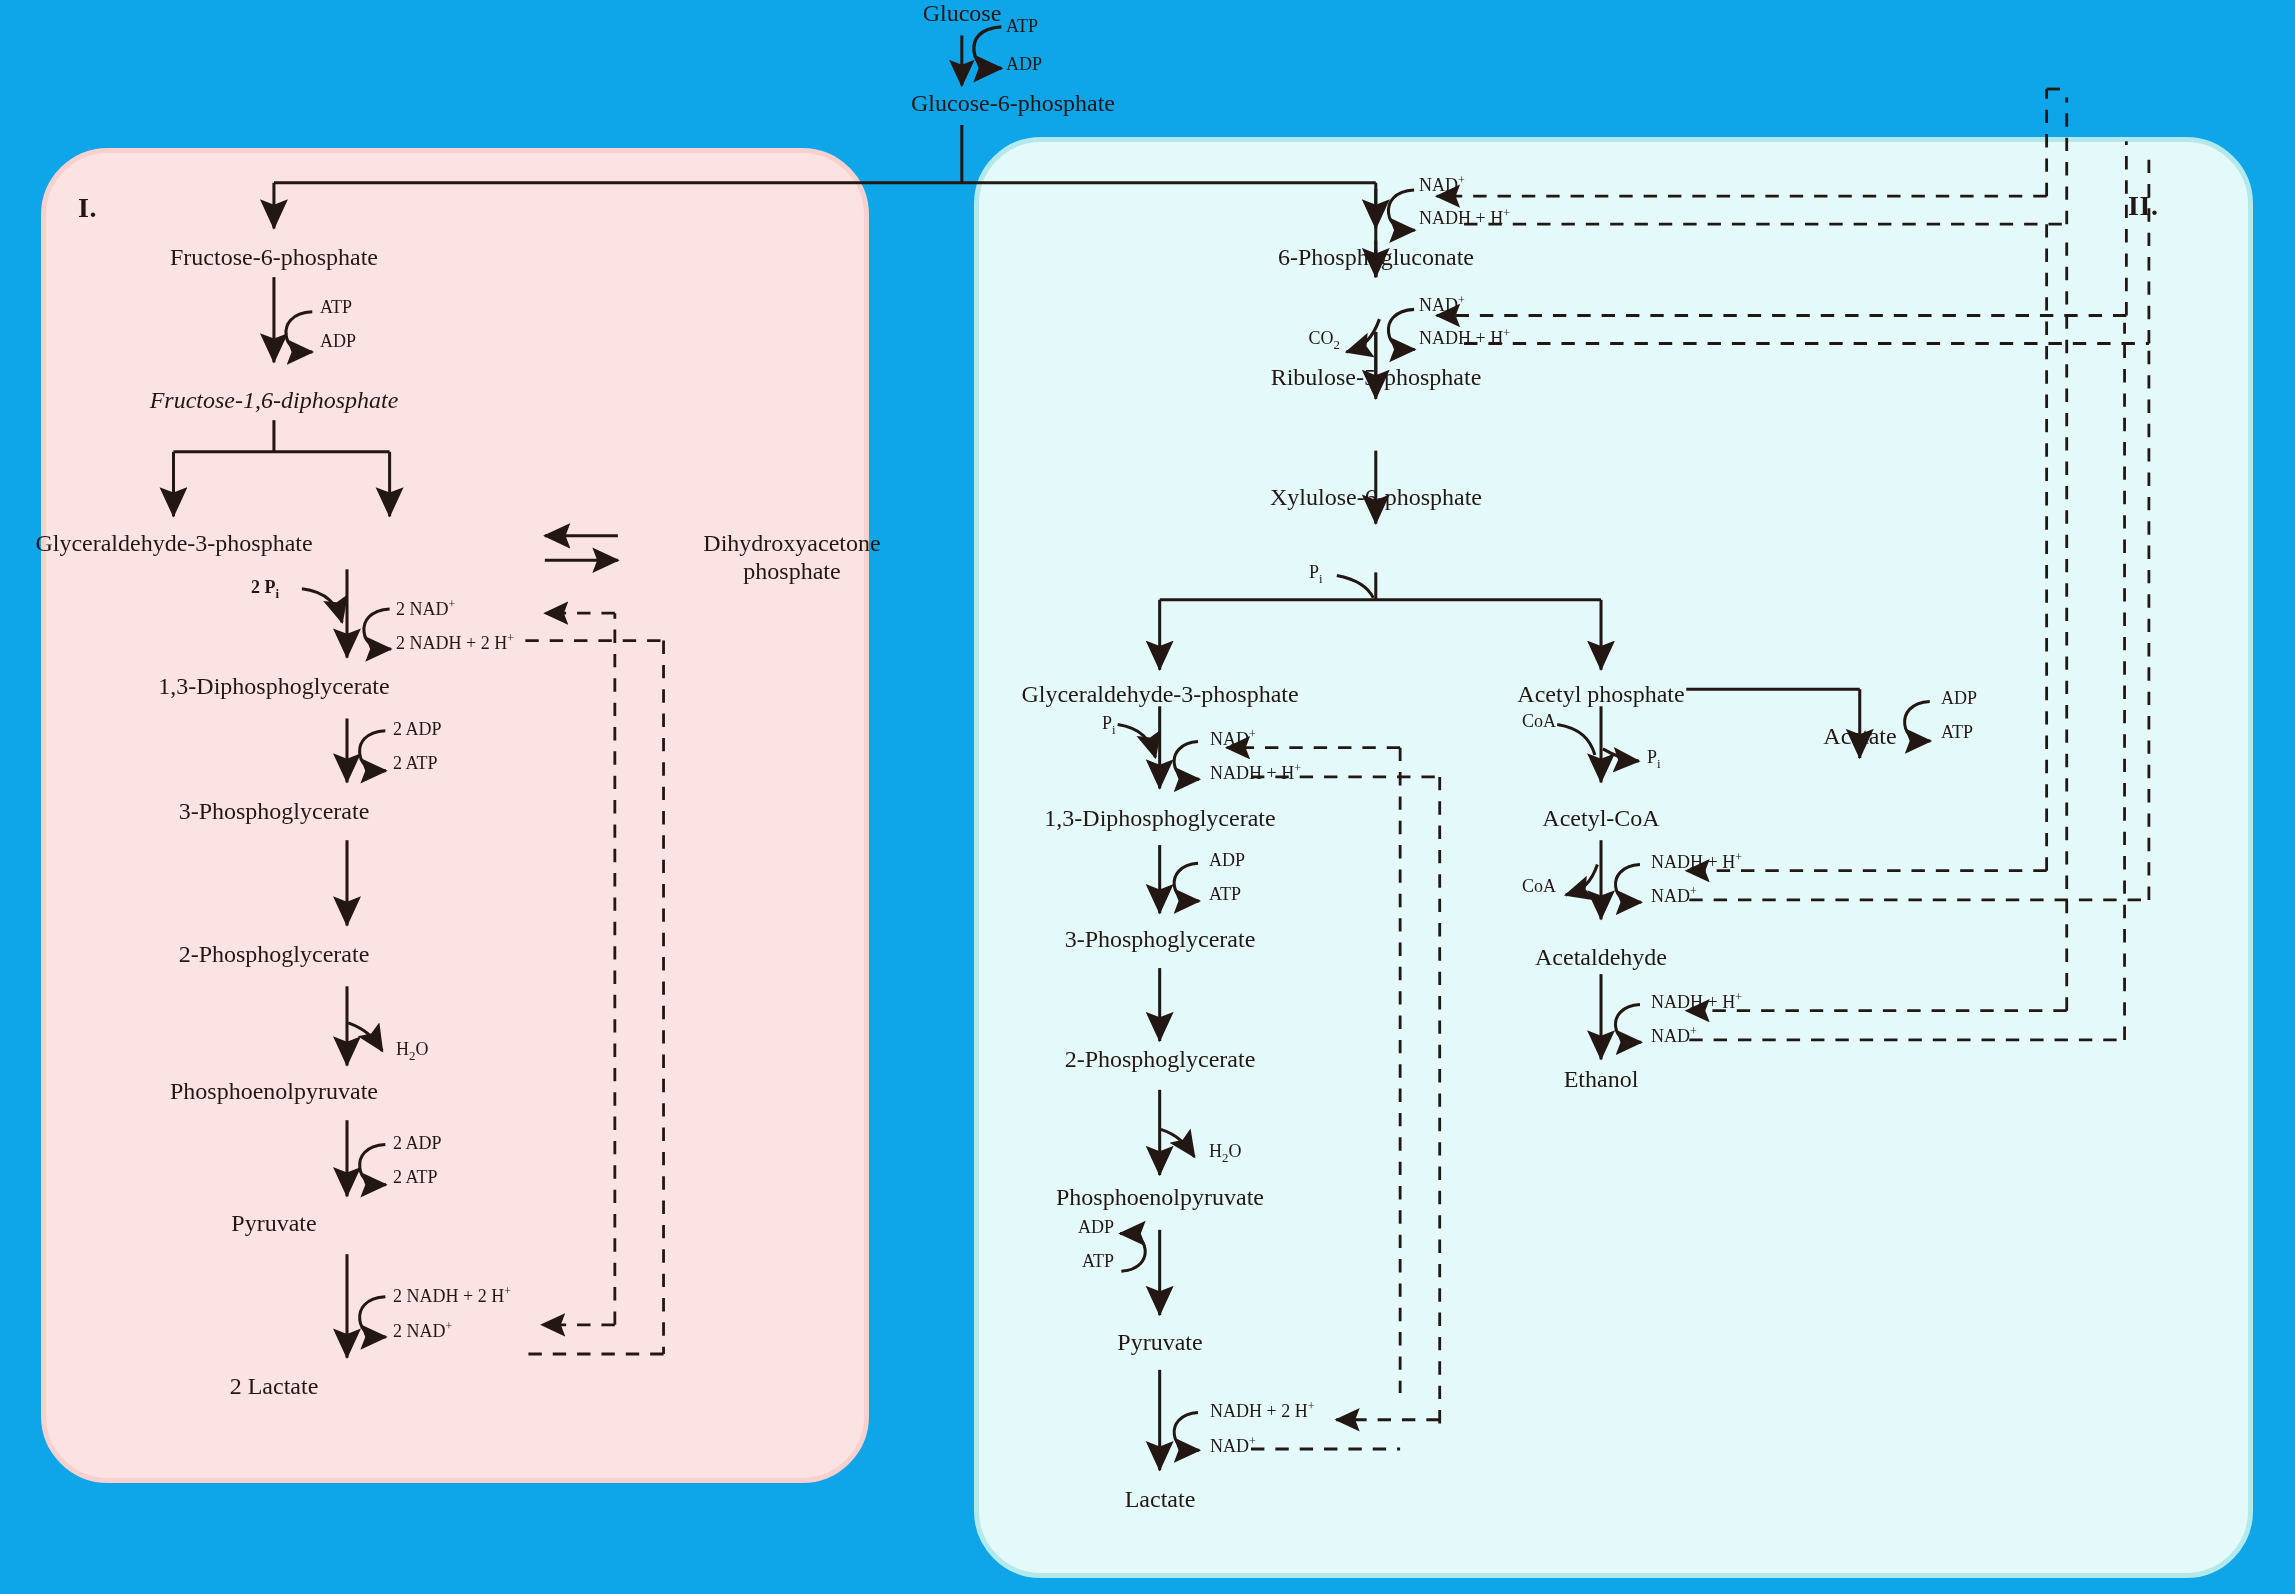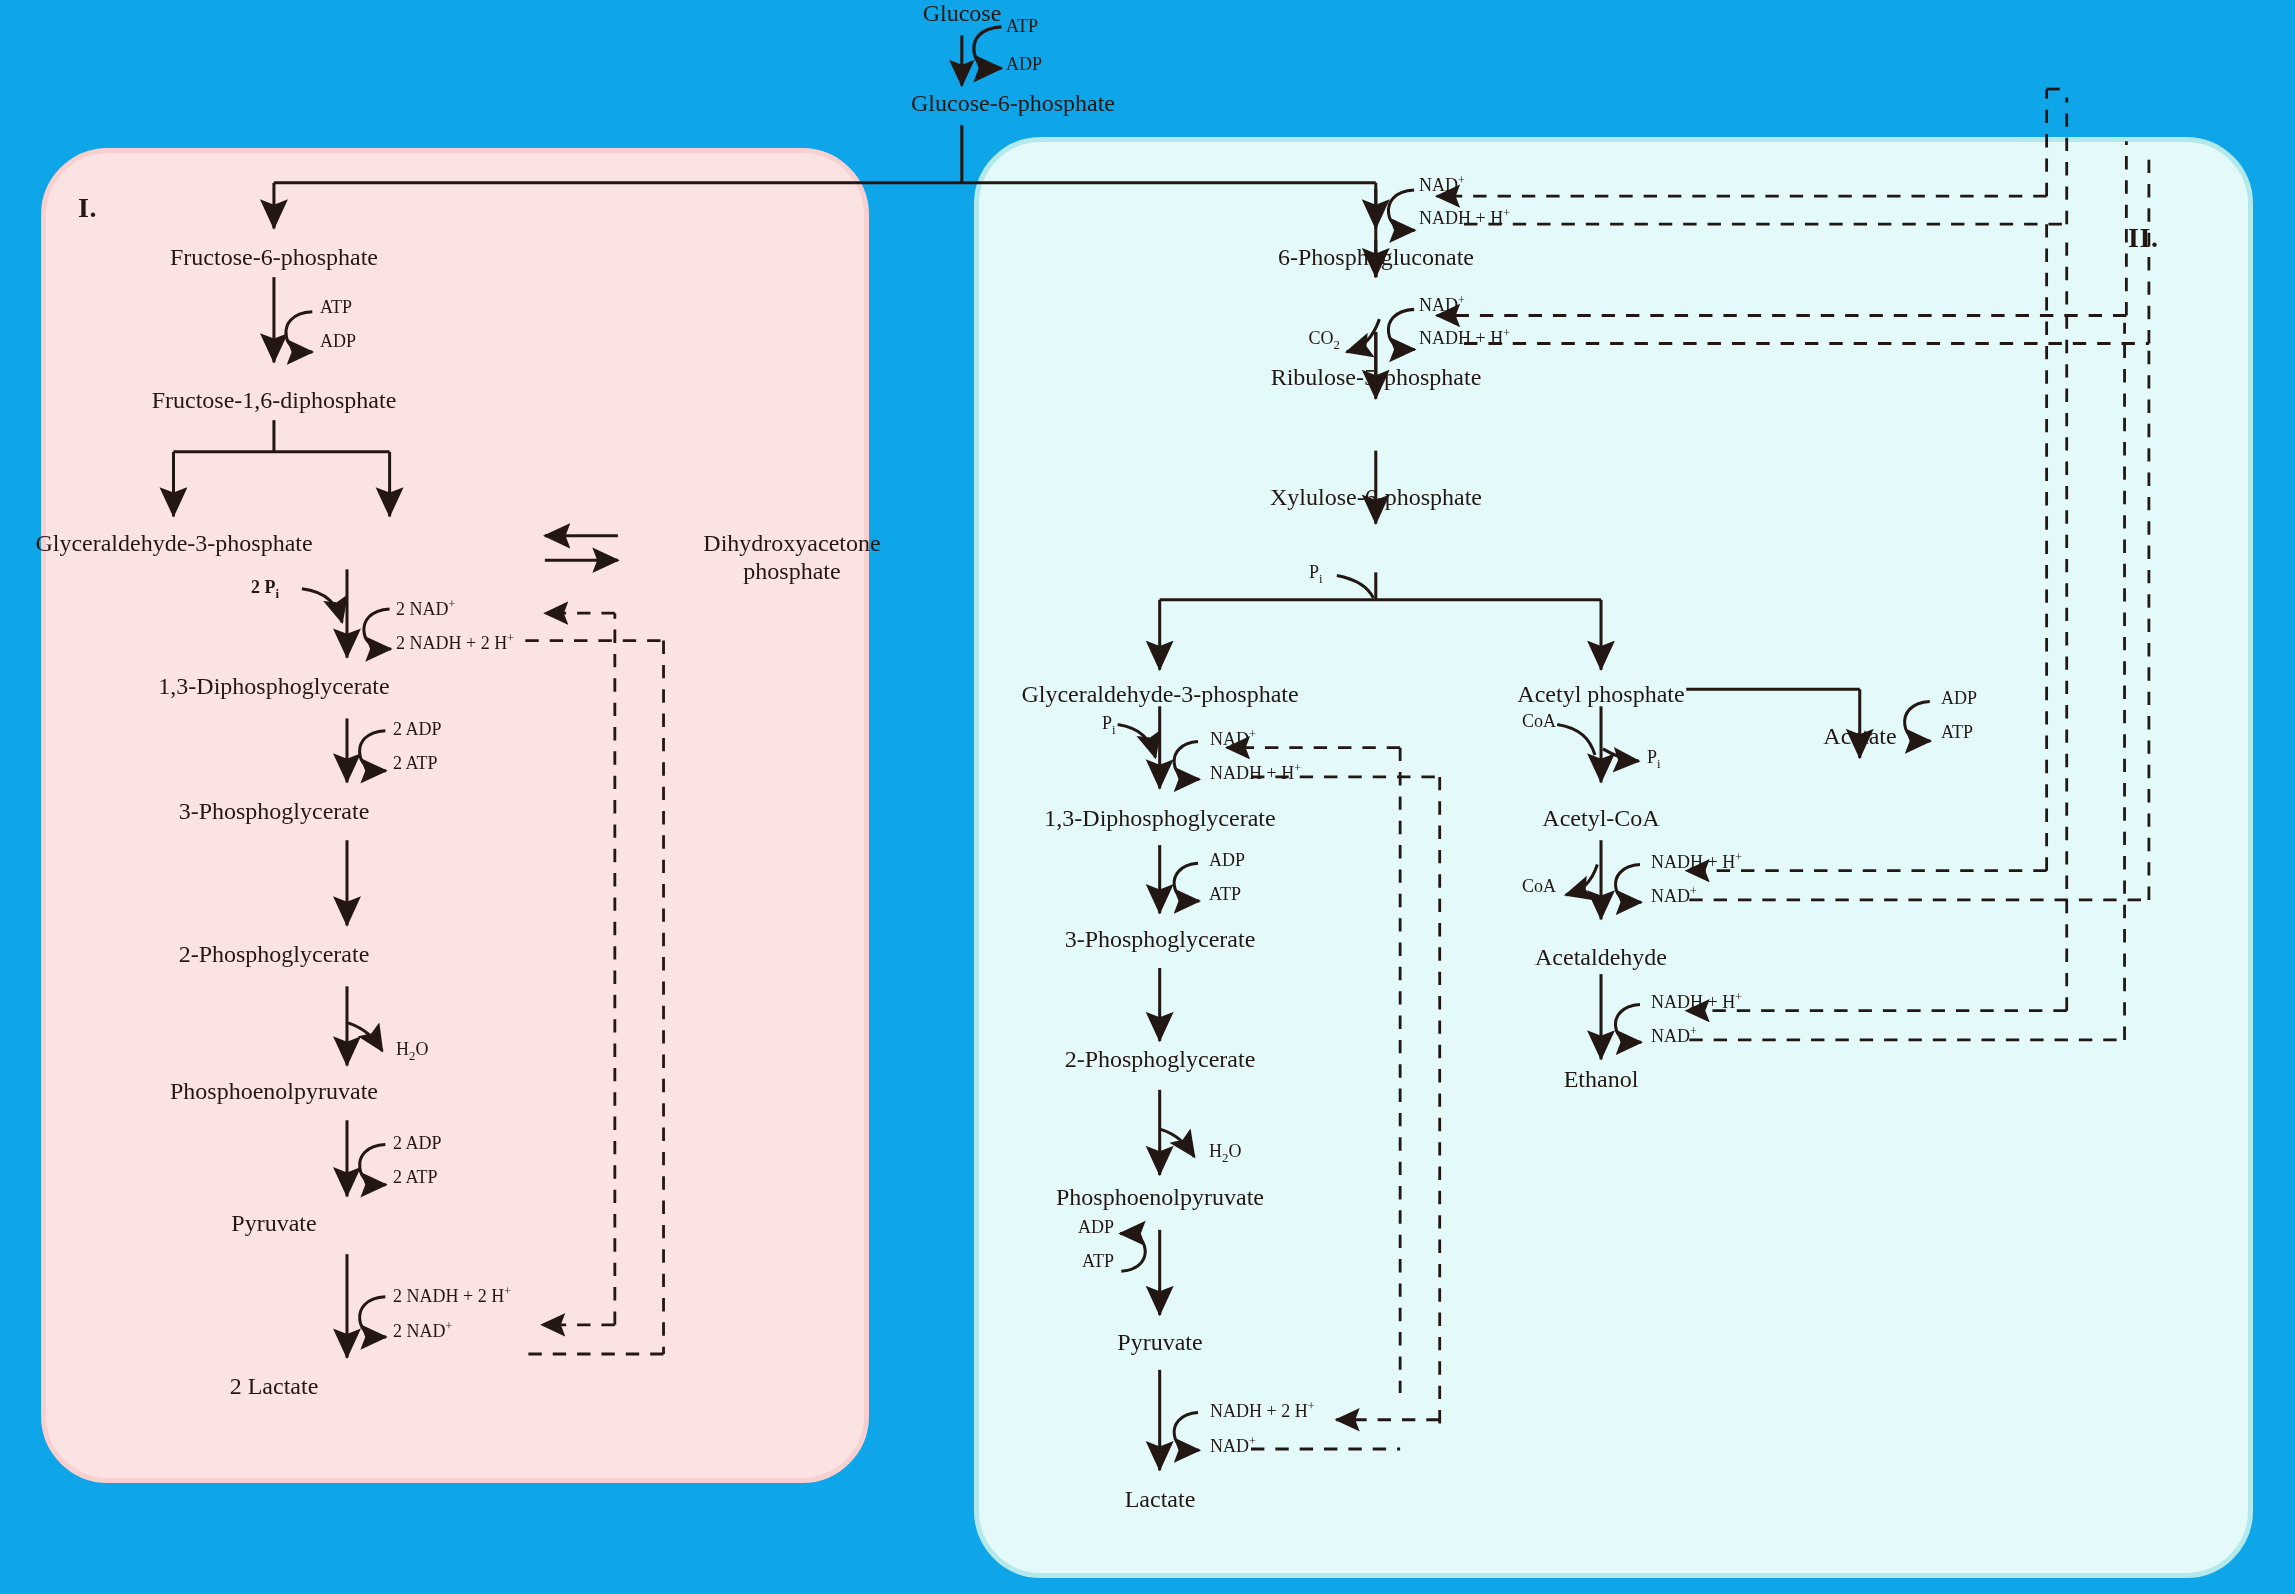--- a/index.html
+++ b/index.html
@@ -170,26 +170,26 @@
     </g>
   </svg>
 
   <div class="lbl met" style="left:962px;top:0px;">Glucose</div>
   <div class="lbl cof" style="left:1006px;top:17px;">ATP</div>
   <div class="lbl cof" style="left:1006px;top:55px;">ADP</div>
   <div class="lbl met" style="left:1013px;top:90px;">Glucose-6-phosphate</div>
 
   <div class="lbl roman" style="left:78px;top:192px;">I.</div>
 
-  <div class="lbl roman" style="left:2128px;top:190px;margin-top:32px;">II.</div>
+  <div class="lbl roman" style="left:2128px;top:190px;">II.</div>
 
   <div class="lbl met" style="left:274px;top:244px;text-align:center;">Fructose-6-phosphate</div>
   <div class="lbl cof" style="left:320px;top:298px;">ATP</div>
   <div class="lbl cof" style="left:320px;top:332px;">ADP</div>
-  <div class="lbl met" style="left:274px;top:387px;">Fructose-1,6-diphosphate</div>
+  <div class="lbl met" style="left:274px;top:387px;font-style:italic;">Fructose-1,6-diphosphate</div>
 
   <div class="lbl met" style="left:174px;top:530px;">Glyceraldehyde-3-phosphate</div>
   <div class="lbl met" style="left:792px;top:530px;">Dihydroxyacetone</div>
   <div class="lbl met" style="left:792px;top:558px;">phosphate</div>
 
   <div class="lbl cof" style="left:251px;top:578px;font-weight:bold;"><span>2 P</span><span class="sub">i</span></div>
   <div class="lbl cof" style="left:396px;top:598px;"><span>2 NAD</span><span class="sup">+</span></div>
   <div class="lbl cof" style="left:396px;top:632px;"><span>2 NADH + 2 H</span><span class="sup">+</span></div>
 
   <div class="lbl met" style="left:274px;top:673px;">1,3-Diphosphoglycerate</div>

